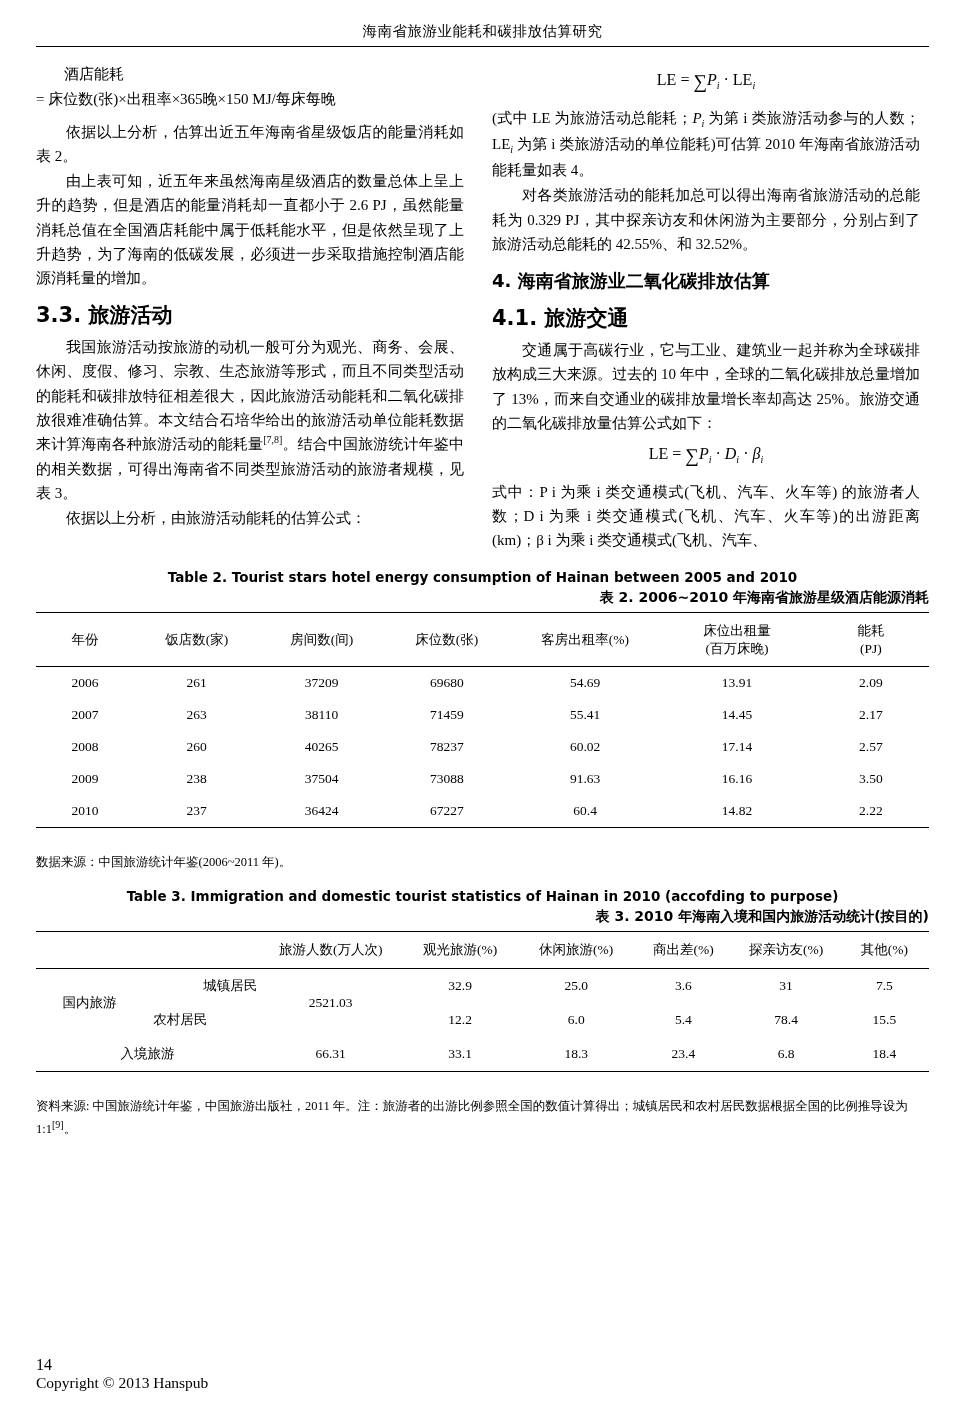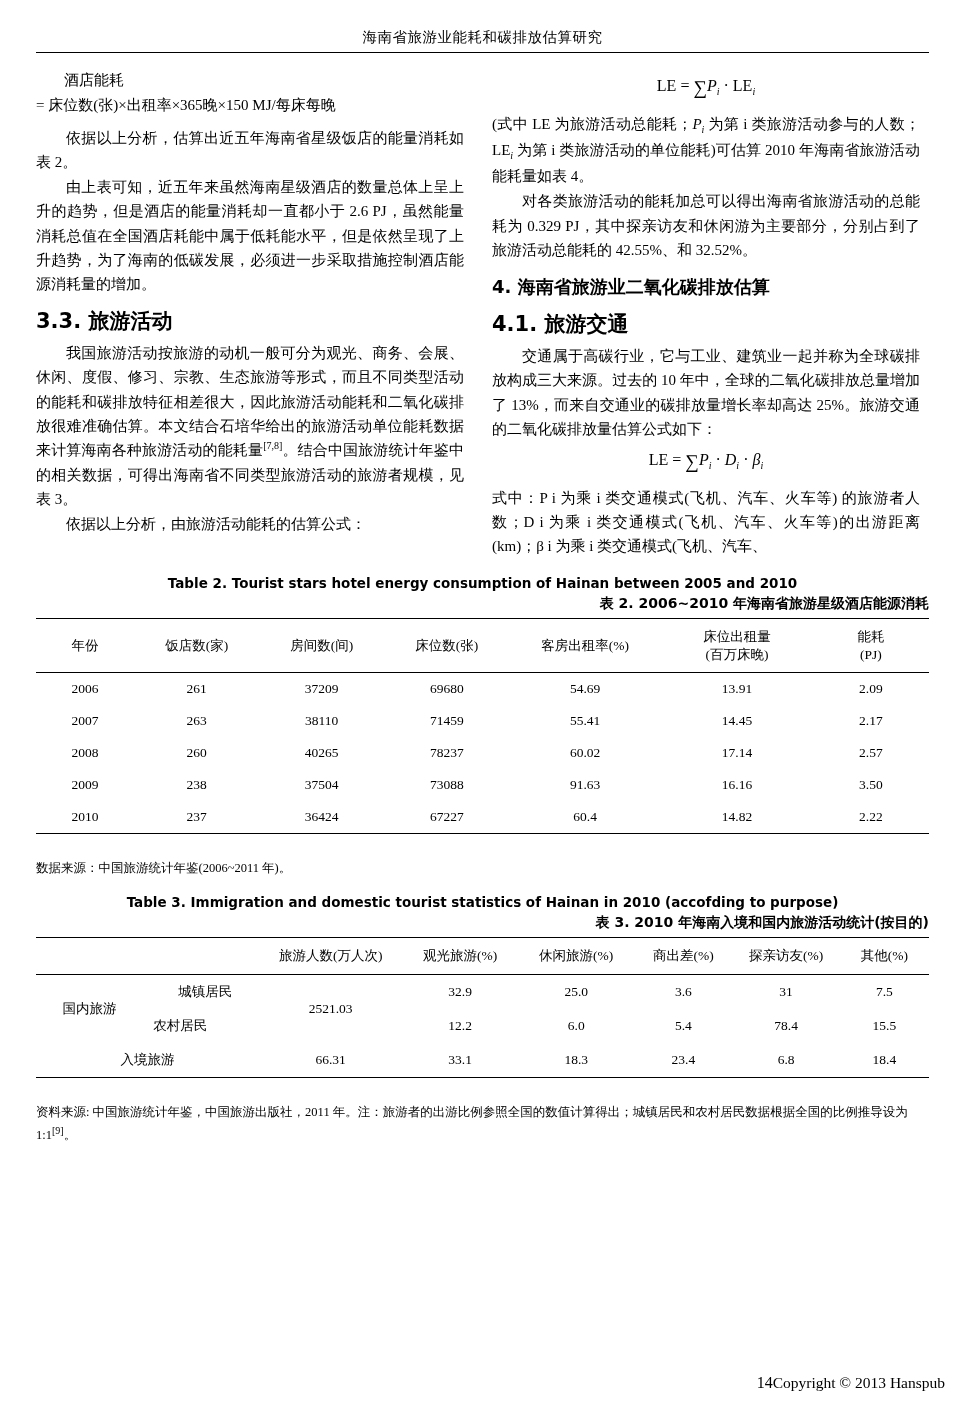--- a/index.html
+++ b/index.html
@@ -13,21 +13,21 @@
     position: relative;
     font-family: "Liberation Serif", serif;
     color: #000;
     overflow: hidden;
   }
   .page {
     position: relative;
     width: 965px;
     height: 1414px;
     box-sizing: border-box;
-    padding: 14px 36px;
+    padding: 8px 36px;
   }
   
   .running-head {
     text-align: center;
     font-size: 14.5px;
     font-family: "DejaVu Sans", sans-serif;
     padding-top: 14px;
     padding-bottom: 5px;
     letter-spacing: 0.5px;
   }
@@ -130,20 +130,21 @@
   
   .footer {
     position: absolute;
     left: 36px;
     right: 20px;
     bottom: 22px;
     display: flex;
     justify-content: flex-end;
     font-size: 15px;
     font-family: "Liberation Serif", serif;
+    flex-direction: column;
   }
   .footer .pg { font-size: 16px; }
   .footer .cr { font-size: 15.5px; }
 </style>
 </head>
 <body>
 
 <div class="page">
 
   <div class="running-head">海南省旅游业能耗和碳排放估算研究</div>
@@ -268,21 +269,21 @@
           <td style="width:13%"></td>
           <td style="width:16%">旅游人数(万人次)</td>
           <td style="width:13%">观光旅游(%)</td>
           <td style="width:13%">休闲旅游(%)</td>
           <td style="width:11%">商出差(%)</td>
           <td style="width:12%">探亲访友(%)</td>
           <td style="width:10%">其他(%)</td>
         </tr>
         <tr>
           <td rowspan="2">国内旅游</td>
-          <td class="lefty" style="text-align:center;padding-left:10px">城镇居民</td>
+          <td class="lefty" style="text-align:right;padding-left:10px">城镇居民</td>
           <td rowspan="2">2521.03</td>
           <td>32.9</td>
           <td>25.0</td>
           <td>3.6</td>
           <td>31</td>
           <td>7.5</td>
         </tr>
         <tr>
           <td class="lefty" style="text-align:left;padding-left:10px">农村居民</td>
           <td>12.2</td>

